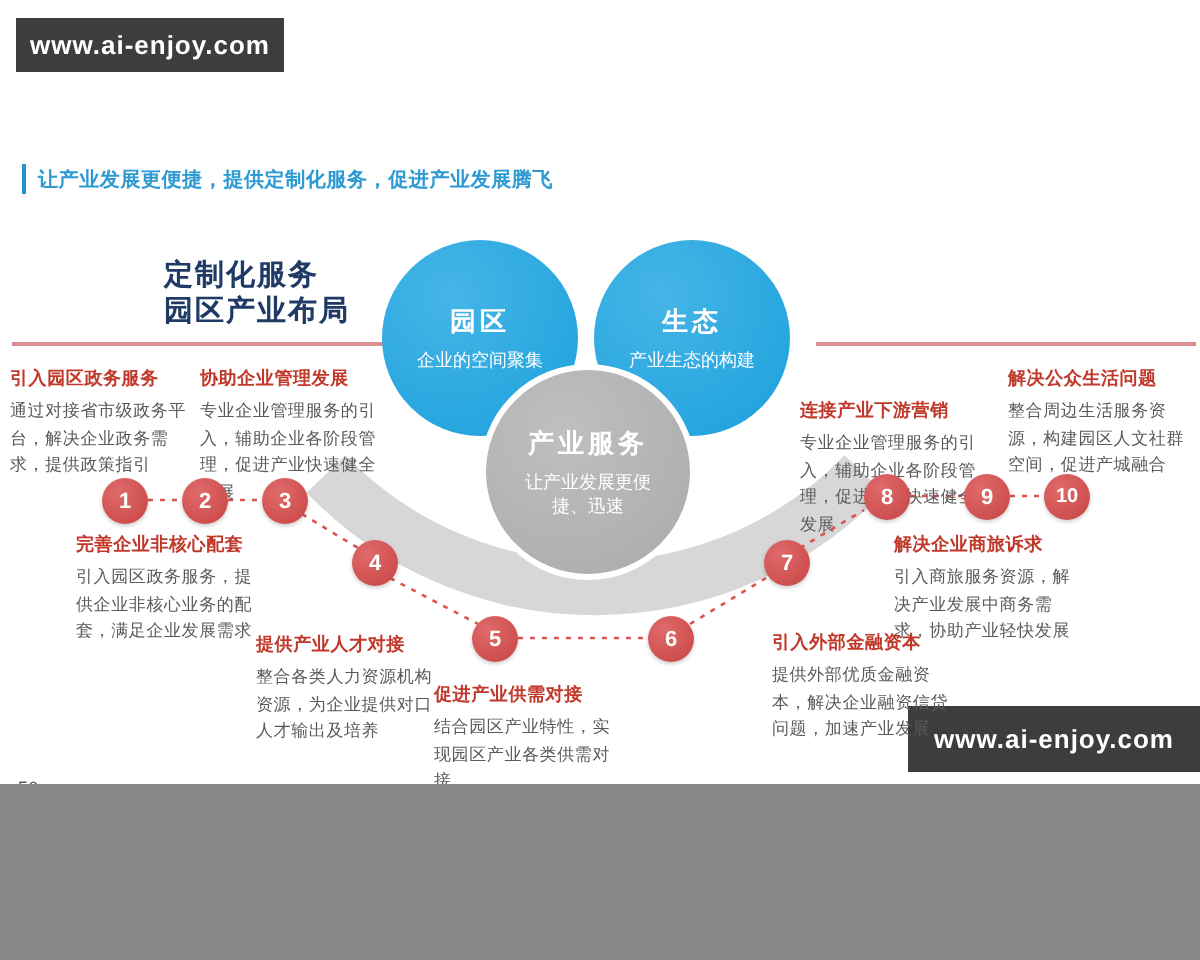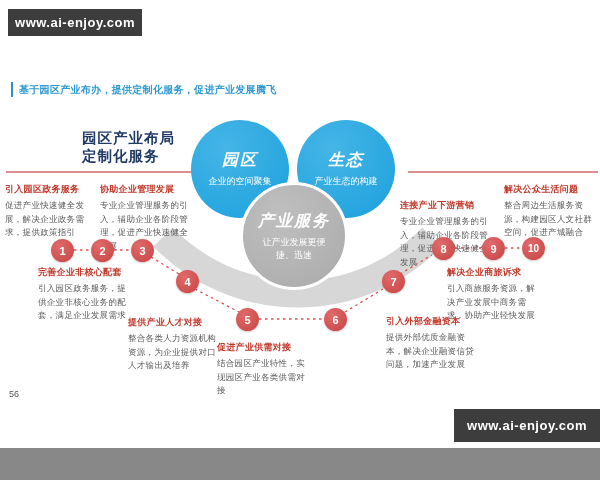--- a/index.html
+++ b/index.html
@@ -1,18 +1,18 @@
 <!DOCTYPE html>
 <html><head>
 <meta charset="utf-8">
 <style>
   html,body{margin:0;padding:0;background:#888;}
   *{box-sizing:border-box;}
   #canvas{
-    position:relative;width:600px;height:448px;background:#ffffff;overflow:hidden;
+    position:relative;width:600px;height:392px;background:#ffffff;overflow:hidden;
     font-family:"Liberation Sans","DejaVu Sans",sans-serif;
   }
   
   .watermark{
     position:absolute;background:#3d3d3d;color:#fff;font-weight:bold;
     display:flex;align-items:center;justify-content:center;font-size:13px;letter-spacing:.5px;
   }
   #wm-top{left:8px;top:9px;width:134px;height:27px;}
   #wm-bottom{right:0;bottom:6px;width:146px;height:33px;}
   
@@ -29,21 +29,21 @@
   #rule-right{left:408px;width:190px;}
   
   .big-circle{position:absolute;border-radius:50%;color:#fff;display:flex;flex-direction:column;
     align-items:center;justify-content:center;text-align:center;}
   .blue{background:radial-gradient(circle at 35% 28%, #45b5e6, #1ba0dd);width:98px;height:98px;top:120px;z-index:2;}
   #circle-park{left:191px;}
   #circle-eco{left:297px;}
   #circle-service{left:240px;top:182px;width:108px;height:108px;
     background:radial-gradient(circle at 38% 30%, #bfbfbf, #aaaaaa);
     border:3px solid #fff;z-index:3;}
-  .circle-title{font-size:16px;font-weight:bold;letter-spacing:2px;font-style:italic;}
+  .circle-title{font-size:13px;font-weight:bold;letter-spacing:2px;}
   .circle-sub{font-size:9px;margin-top:4px;line-height:1.35;}
   #circle-service .circle-sub{width:68px;}
   
   #diagram-svg{position:absolute;left:0;top:0;z-index:1;pointer-events:none;}
   
   .item{position:absolute;z-index:4;}
   .item-title{color:#c0392b;font-size:9px;font-weight:bold;margin-bottom:3px;letter-spacing:.3px;}
   .item-desc{color:#5a5a5a;font-size:8.5px;line-height:1.6;letter-spacing:.3px;}
   #item-1{left:5px;top:183px;width:92px;}
   #item-2{left:100px;top:183px;width:92px;}
@@ -76,26 +76,26 @@
 </head>
 <body>
 
 <div id="canvas">
 
   <div id="wm-top" class="watermark">www.ai-enjoy.com</div>
   <div id="wm-bottom" class="watermark">www.ai-enjoy.com</div>
 
   <div id="header">
     <span id="title-sep"></span>
-    <span id="page-subtitle">基于园区产业布办，提供定制化服务，促进产业发展腾飞</span>
+    <span id="page-subtitle">让产业发展更便捷，提供定制化服务，促进产业发展腾飞</span>
   </div>
 
   <div id="heading-left" class="side-heading">
+    <div>定制化服务</div>
     <div>园区产业布局</div>
-    <div>定制化服务</div>
   </div>
   <div id="rule-left" class="red-rule"></div>
   <div id="rule-right" class="red-rule"></div>
 
   <svg id="diagram-svg" width="600" height="480" viewBox="0 0 600 480">
     <path d="M 163 237 A 187 187 0 0 0 432 237" stroke="#d7d7d7" stroke-width="27" fill="none"></path>
     <g stroke="#d9534f" stroke-width="1.3" stroke-dasharray="2.5,3.5" fill="none">
       <line x1="74" y1="250" x2="91" y2="250"></line>
       <line x1="114" y1="250" x2="131" y2="250"></line>
       <line x1="151" y1="257" x2="179" y2="274"></line>
@@ -116,21 +116,21 @@
     <div class="circle-title">生态</div>
     <div class="circle-sub">产业生态的构建</div>
   </div>
   <div id="circle-service" class="big-circle">
     <div class="circle-title">产业服务</div>
     <div class="circle-sub">让产业发展更便捷、迅速</div>
   </div>
 
   <div id="item-1" class="item">
     <div class="item-title">引入园区政务服务</div>
-    <div class="item-desc">促进产业快速健全发展，解决企业政务需求，提供政策指引</div>
+    <div class="item-desc">通过对接省市级政务平台，解决企业政务需求，提供政策指引</div>
   </div>
   <div id="item-2" class="item">
     <div class="item-title">协助企业管理发展</div>
     <div class="item-desc">专业企业管理服务的引入，辅助企业各阶段管理，促进产业快速健全发展</div>
   </div>
   <div id="item-3" class="item">
     <div class="item-title">完善企业非核心配套</div>
     <div class="item-desc">引入园区政务服务，提供企业非核心业务的配套，满足企业发展需求</div>
   </div>
   <div id="item-4" class="item">

